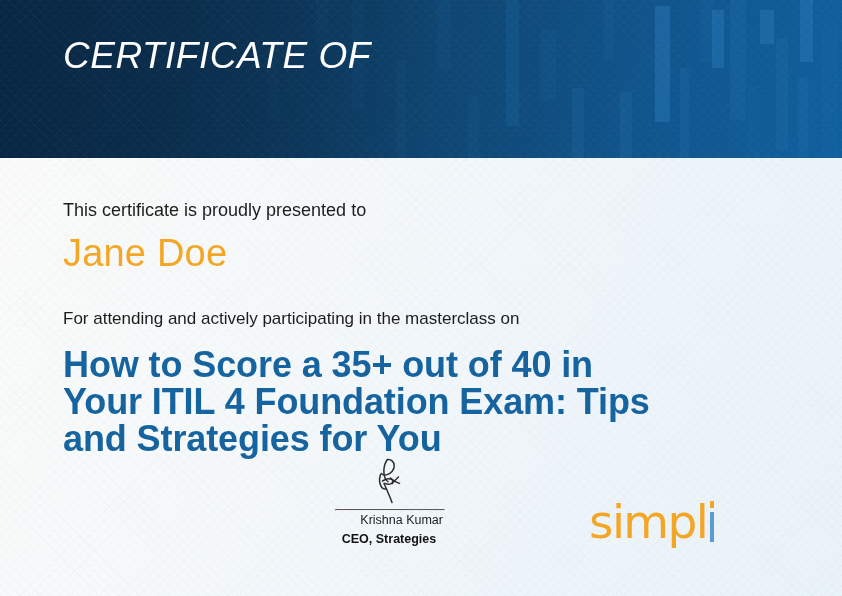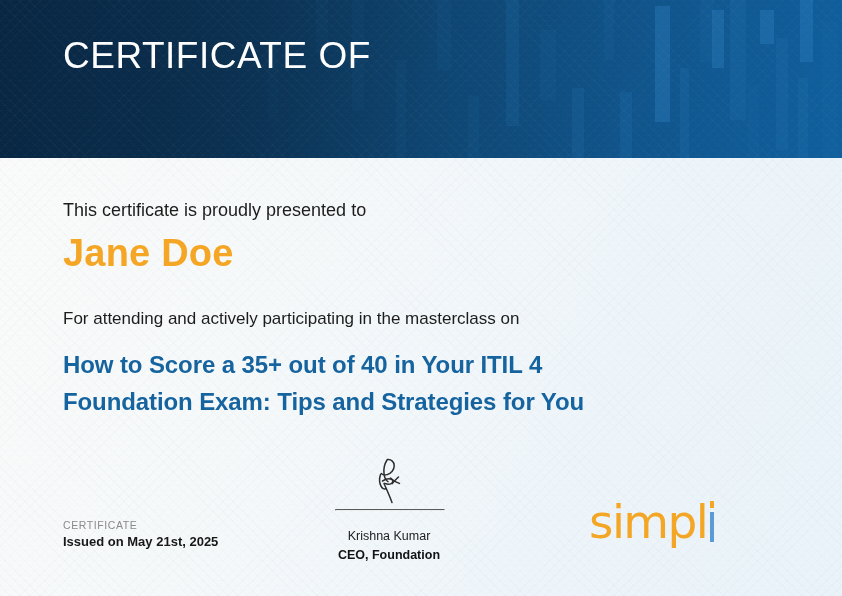--- a/index.html
+++ b/index.html
@@ -53,20 +53,21 @@
     left: 63px;
     top: 34px;
     color: #ffffff;
   }
   #title-line1 {
     font-size: 37px;
     font-weight: 300;
     letter-spacing: .5px;
     line-height: 44px;
     white-space: nowrap;
+    font-style: italic;
   }
   #title-line2 {
     font-size: 40px;
     font-weight: 700;
     letter-spacing: .2px;
     line-height: 48px;
     white-space: nowrap;
   }
 
   
@@ -83,39 +84,39 @@
     top: 42px;
     font-size: 18px;
     color: #1b1b1b;
     white-space: nowrap;
   }
   #recipient-name {
     position: absolute;
     left: 63px;
     top: 74px;
     font-size: 38px;
-    font-weight: 700;
+    font-weight: 400;
     color: #f6a623;
     letter-spacing: .2px;
     white-space: nowrap;
   }
   .attending-label {
     position: absolute;
     left: 63px;
     top: 151px;
     font-size: 17px;
     color: #1b1b1b;
     white-space: nowrap;
   }
   #course-title {
     position: absolute;
     left: 63px;
     top: 188px;
     width: 590px;
-    font-size: 24px;
+    font-size: 36px;
     font-weight: 700;
     line-height: 37px;
     color: #14639f;
     letter-spacing: -.1px;
   }
 
   
   #issue-block {
     position: absolute;
     left: 63px;
@@ -154,22 +155,23 @@
   }
   #signature-rule {
     border-top: 1px solid #5a5a5a;
     width: 108px;
     margin: 0;
   }
   #signer-name {
     font-size: 12.5px;
     color: #1b1b1b;
     line-height: 19px;
-    padding-top: 16px;
-    white-space: nowrap;
+    padding-top: 0;
+    white-space: nowrap;
+    text-align: right;
   }
   #signer-title {
     font-size: 12.5px;
     font-weight: 700;
     color: #111111;
     line-height: 18px;
     white-space: nowrap;
   }
 
   
@@ -254,40 +256,36 @@
   <div id="body">
 
     <div class="presented-label">This certificate is proudly presented to</div>
 
     <div id="recipient-name">Jane Doe</div>
 
     <div class="attending-label">For attending and actively participating in the masterclass on</div>
 
     <div id="course-title">How to Score a 35+ out of 40 in Your ITIL 4 Foundation Exam: Tips and Strategies for You</div>
 
-    <div id="issue-block">
-      <div id="issue-caption">CERTIFICATE</div>
-      <div id="issue-date">Issued on May 21st, 2025</div>
-    </div>
 
     <div id="signature-block">
       <div id="signature-mark">
         <svg width="70" height="55" viewBox="0 0 70 55" fill="none" stroke="#2b2b2b" stroke-width="1.5" stroke-linecap="round" stroke-linejoin="round">
           <path d="M33 6 C30.5 10 29.5 15 30 19.5 C30.4 23.6 32 26.5 34 27.6"></path>
           <path d="M33.5 5.5 C37 5 40 7.5 40.2 11.5 C40.4 15.8 37 19.5 33.2 20.6 C30.6 21.4 28.6 21 27.3 19.6"></path>
           <path d="M26.5 20.5 C25.2 24.5 25.4 29 27 32.2 C28.2 34.6 30.2 35.6 31.6 34.6"></path>
           <path d="M28.5 27 C31.5 25.2 35 24.2 37.5 25.4 C39.4 26.3 39.2 28.6 37.2 29.6 C35.4 30.5 32.8 30.2 30.8 29.4"></path>
           <path d="M36.5 24 C39.5 26.5 42.5 28.6 45.5 29.4"></path>
           <path d="M44.5 23 C42 25.3 39.8 27.4 38.2 29.6"></path>
           <path d="M30 29.5 C32.5 35 35.5 41.5 38 48.5"></path>
         </svg>
       </div>
       <hr id="signature-rule">
       <div id="signer-name">Krishna Kumar</div>
-      <div id="signer-title">CEO, Foundation</div>
+      <div id="signer-title">CEO, Strategies</div>
     </div>
 
     <div id="brand-logo">
       <span class="logo-word" id="logo-simpl">simpl</span>
       <span id="logo-i">
         <span id="logo-i-dot"></span>
         <span id="logo-i-stem"></span>
       </span>
     </div>
   </div>

